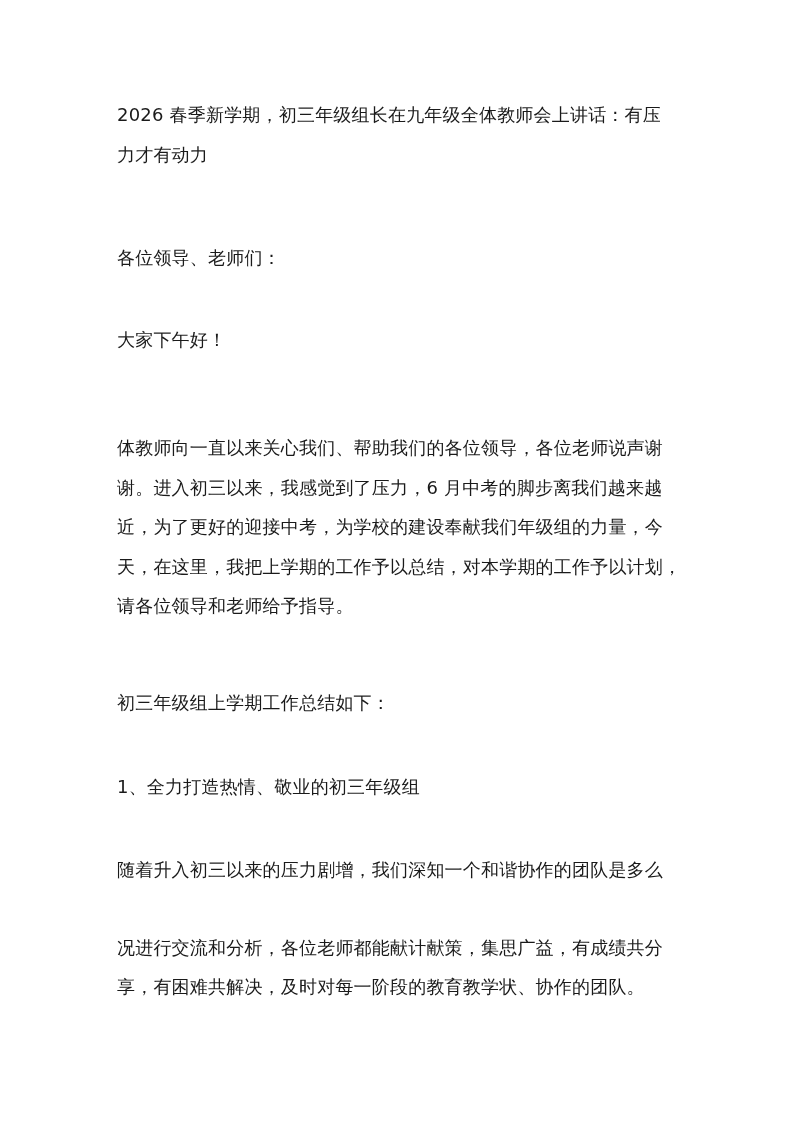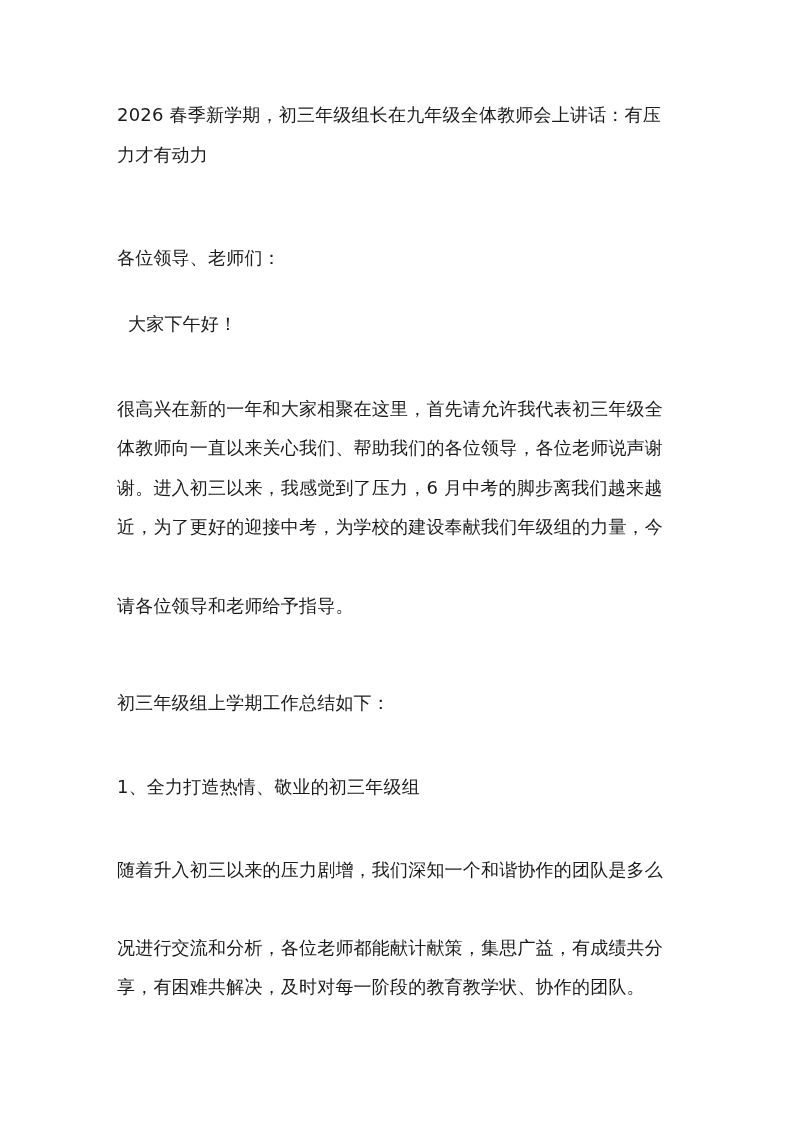--- a/index.html
+++ b/index.html
@@ -33,26 +33,26 @@
 </style>
 </head>
 <body>
 
 <div class="page">
   <div class="line" style="top:103px;">2026 春季新学期，初三年级组长在九年级全体教师会上讲话：有压</div>
   <div class="line" style="top:143px;">力才有动力</div>
 
   <div class="line" style="top:224px;margin-top:22px;">各位领导、老师们：</div>
 
-  <div class="line" style="top:312px;margin-left:11px;">大家下午好！</div>
+  <div class="line" style="top:328px;">大家下午好！</div>
 
-  <div class="line" style="top:397px;">很高兴在新的一年和大家相聚在这里，首先请允许我代表初三年级全</div>
   <div class="line" style="top:436px;">体教师向一直以来关心我们、帮助我们的各位领导，各位老师说声谢</div>
   <div class="line" style="top:476px;">谢。进入初三以来，我感觉到了压力，6 月中考的脚步离我们越来越</div>
   <div class="line" style="top:515px;">近，为了更好的迎接中考，为学校的建设奉献我们年级组的力量，今</div>
+  <div class="line" style="top:555px;">天，在这里，我把上学期的工作予以总结，对本学期的工作予以计划，</div>
   <div class="line" style="top:594px;">请各位领导和老师给予指导。</div>
 
   <div class="line" style="top:691px;">初三年级组上学期工作总结如下：</div>
 
   <div class="line" style="top:775px;">1、全力打造热情、敬业的初三年级组</div>
 
   <div class="line" style="top:858px;">随着升入初三以来的压力剧增，我们深知一个和谐协作的团队是多么</div>
   <div class="line" style="top:936px;">况进行交流和分析，各位老师都能献计献策，集思广益，有成绩共分</div>
   <div class="line" style="top:975px;">享，有困难共解决，及时对每一阶段的教育教学状、协作的团队。</div>
 </div>

